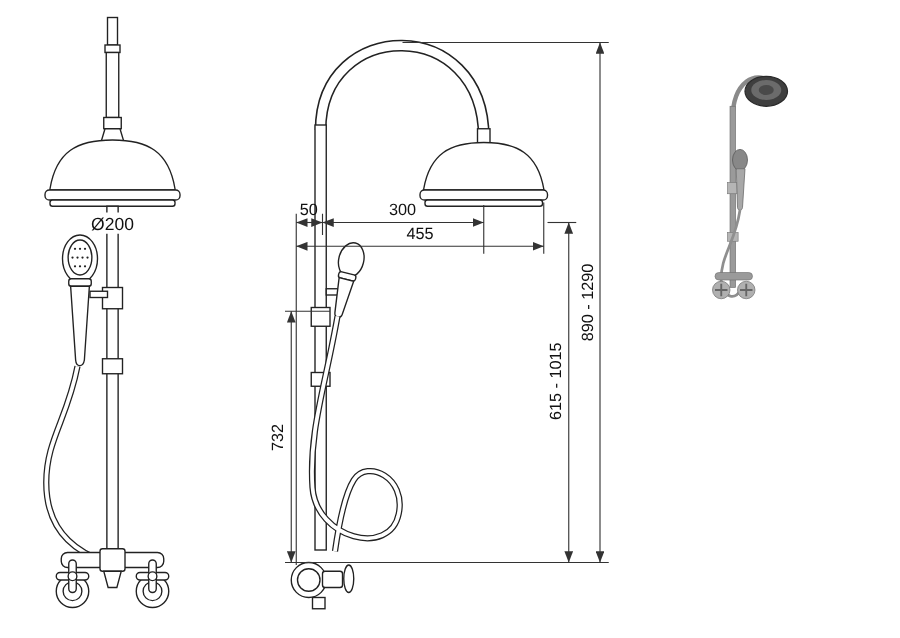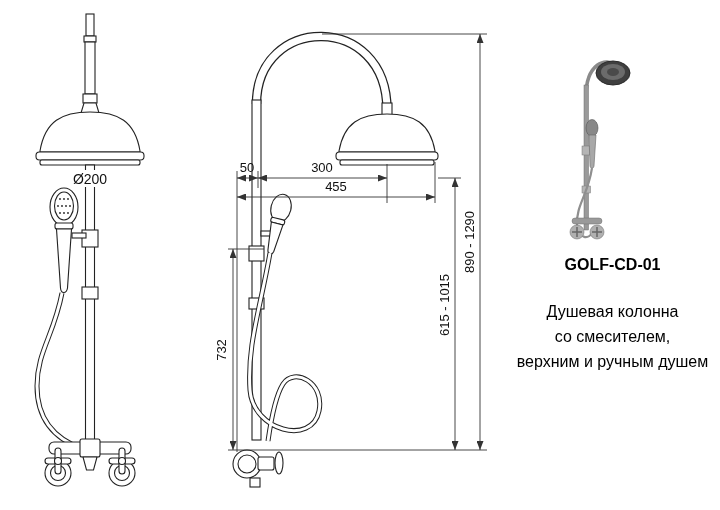--- a/index.html
+++ b/index.html
@@ -193,19 +193,13 @@
     <path d="M 592 168 C 588 195 576 205 577 225 C 578 239 590 241 593 230" stroke="#8f8f8f" stroke-width="2.2" fill="none"></path>
     <rect x="572" y="218" width="30" height="6" rx="3" fill="#9a9a9a" stroke="#6e6e6e" stroke-width="0.5"></rect>
     <circle cx="577" cy="232" r="7" fill="#b0b0b0" stroke="#777" stroke-width="0.6"></circle>
     <circle cx="597" cy="232" r="7" fill="#b0b0b0" stroke="#777" stroke-width="0.6"></circle>
     <path d="M 572 232 h 10 M 577 227 v 10" stroke="#666" stroke-width="1.5"></path>
     <path d="M 592 232 h 10 M 597 227 v 10" stroke="#666" stroke-width="1.5"></path>
   </g>
 </svg>
 
 <div class="right-panel">
-  <div class="product-code">GOLF-CD-01</div>
-  <div class="product-desc">
-    <div>Душевая колонна</div>
-    <div>со смесителем,</div>
-    <div>верхним и ручным душем</div>
-  </div>
 </div>
 
 </body></html>

